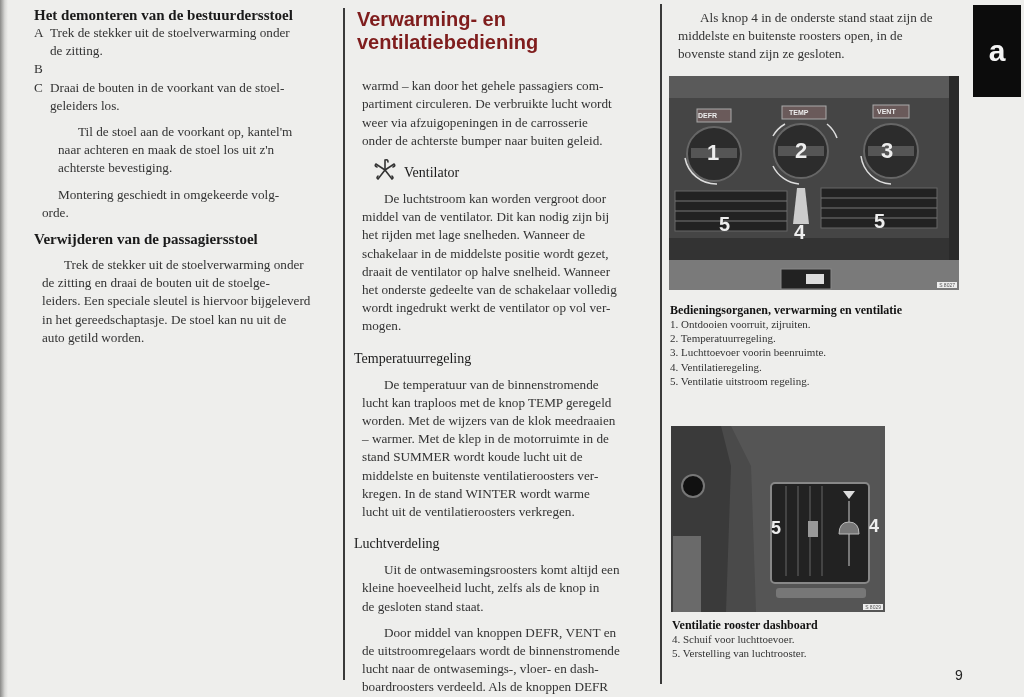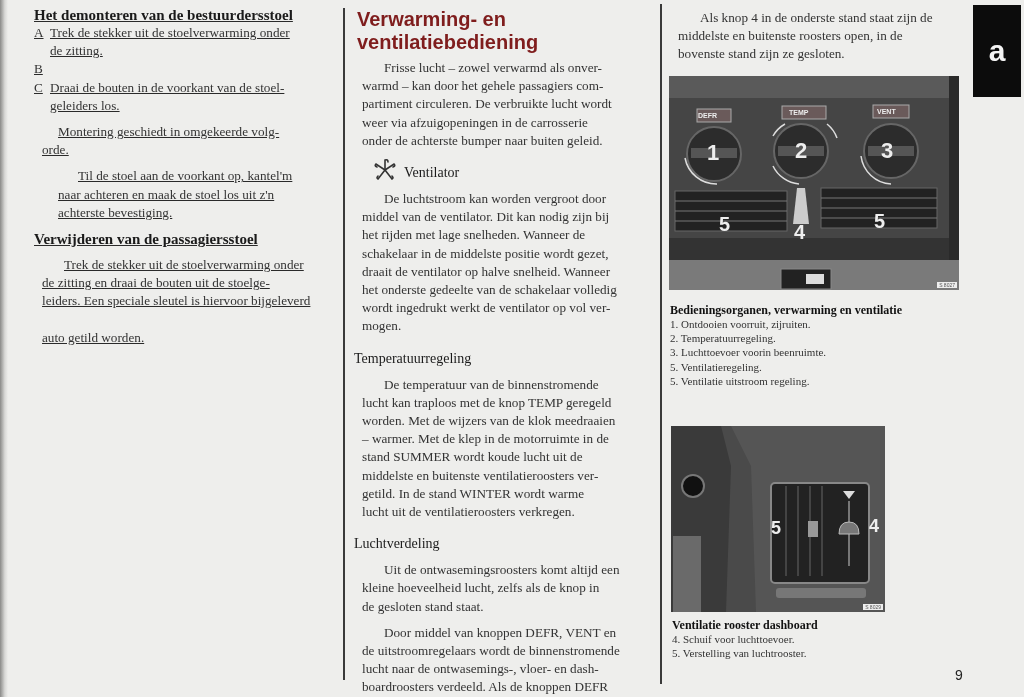--- a/index.html
+++ b/index.html
@@ -32,61 +32,61 @@
   .photo-id { position:absolute; font-family:"Liberation Sans","DejaVu Sans",sans-serif; font-size:5px;
     color:#555; background:#eee; padding:0 2px; }
 </style>
 </head>
 <body>
 
 <div class="page-shadow"></div>
 <div class="divider" style="left:343px; top:8px; height:672px;"></div>
 <div class="divider" style="left:660px; top:4px; height:680px;"></div>
 
-<div class="col" style="left:34px; top:6px; width:300px;text-decoration:underline;">
+<div class="col" style="left:34px; top:6px; width:300px;">
   <h3 class="h-serif">Het demonteren van de bestuurdersstoel</h3>
   <div>
     <div class="list-item">
       <span class="letter">A</span>
       <span><span>Trek de stekker uit de stoelverwarming onder</span><br><span>de zitting.</span></span>
     </div>
     <div class="list-item">
       <span class="letter">B</span>
     </div>
     <div class="list-item">
       <span class="letter">C</span>
       <span><span>Draai de bouten in de voorkant van de stoel-</span><br><span>geleiders los.</span></span>
     </div>
   </div>
-  <p class="p" style="text-indent:16px;">
-    <span>Montering geschiedt in omgekeerde volg-</span><br>
-    <span>orde.</span>
-  </p>
   <p class="p" style="padding-left:16px; text-indent:20px;">
     <span>Til de stoel aan de voorkant op, kantel'm</span><br>
     <span>naar achteren en maak de stoel los uit z'n</span><br>
     <span>achterste bevestiging.</span>
   </p>
+  <p class="p" style="text-indent:16px;">
+    <span>Montering geschiedt in omgekeerde volg-</span><br>
+    <span>orde.</span>
+  </p>
   <h3 class="h-serif" style="margin-top:3px;">Verwijderen van de passagiersstoel</h3>
   <p class="p indent">
     <span>Trek de stekker uit de stoelverwarming onder</span><br>
     <span>de zitting en draai de bouten uit de stoelge-</span><br>
     <span>leiders. Een speciale sleutel is hiervoor bijgeleverd</span><br>
-    <br>
+    <span>in het gereedschaptasje. De stoel kan nu uit de</span><br>
     <span>auto getild worden.</span>
   </p>
 </div>
 
 <div class="col" style="left:354px; top:5px; width:300px;">
   <h2 class="h-sans">
     <span>Verwarming- en</span><br>
     <span>ventilatiebediening</span>
   </h2>
   <p class="p indent" style="margin-top:5px;">
-    <span>Frisse lucht – zowel verwarmd als onver-</span><br>
+    <br>
     <span>warmd – kan door het gehele passagiers com-</span><br>
     <span>partiment circuleren. De verbruikte lucht wordt</span><br>
     <span>weer via afzuigopeningen in de carrosserie</span><br>
     <span>onder de achterste bumper naar buiten geleid.</span>
   </p>
   <div style="display:flex; align-items:flex-end; margin-top:8px; padding-left:18px;">
     <svg width="26" height="24" viewBox="0 0 26 24">
       <g stroke="#333" stroke-width="1.6" fill="none" stroke-linecap="round">
         <path d="M13 12 L13 2 Q16 1 16 4"></path>
         <path d="M13 12 L4 6 Q2 8 5 9"></path>
@@ -108,21 +108,21 @@
     <span>mogen.</span>
   </p>
   <h4 class="h-sub" style="margin-top:14px;">Temperatuurregeling</h4>
   <p class="p indent">
     <span>De temperatuur van de binnenstromende</span><br>
     <span>lucht kan traploos met de knop TEMP geregeld</span><br>
     <span>worden. Met de wijzers van de klok meedraaien</span><br>
     <span>– warmer. Met de klep in de motorruimte in de</span><br>
     <span>stand SUMMER wordt koude lucht uit de</span><br>
     <span>middelste en buitenste ventilatieroosters ver-</span><br>
-    <span>getild. In de stand WINTER wordt warme</span><br>
+    <span>kregen. In de stand WINTER wordt warme</span><br>
     <span>lucht uit de ventilatieroosters verkregen.</span>
   </p>
   <h4 class="h-sub" style="margin-top:14px;">Luchtverdeling</h4>
   <p class="p indent">
     <span>Uit de ontwasemingsroosters komt altijd een</span><br>
     <span>kleine hoeveelheid lucht, zelfs als de knop in</span><br>
     <span>de gesloten stand staat.</span>
   </p>
   <p class="p indent">
     <span>Door middel van knoppen DEFR, VENT en</span><br>
@@ -199,21 +199,21 @@
   <span style="position:absolute; left:50px; top:137px; font:bold 20px 'Liberation Sans',sans-serif; color:#eee;">5</span>
   <span style="position:absolute; left:205px; top:134px; font:bold 20px 'Liberation Sans',sans-serif; color:#eee;">5</span>
   <span class="photo-id" style="right:2px; bottom:2px;">S 8027</span>
 </div>
 
 <div style="position:absolute; left:670px; top:303px; width:290px;">
   <div class="caption-title">Bedieningsorganen, verwarming en ventilatie</div>
   <div class="caption-line">1. Ontdooien voorruit, zijruiten.</div>
   <div class="caption-line">2. Temperatuurregeling.</div>
   <div class="caption-line">3. Luchttoevoer voorin beenruimte.</div>
-  <div class="caption-line">5. Ventilatieregeling.</div>
+  <div class="caption-line">4. Ventilatieregeling.</div>
   <div class="caption-line">5. Ventilatie uitstroom regeling.</div>
 </div>
 
 <div class="photo" style="left:671px; top:426px; width:214px; height:186px;">
   <svg width="214" height="186" viewBox="0 0 214 186">
     <rect x="0" y="0" width="214" height="186" fill="#4a4a4a"></rect>
     <path d="M0 0 L50 0 L60 40 L55 186 L0 186 Z" fill="#3a3a3a"></path>
     <path d="M60 0 L214 0 L214 186 L85 186 L80 40 Z" fill="#555"></path>
     <circle cx="22" cy="60" r="11" fill="#111" stroke="#777" stroke-width="2"></circle>
     <rect x="2" y="110" width="28" height="76" fill="#6a6a6a"></rect>

